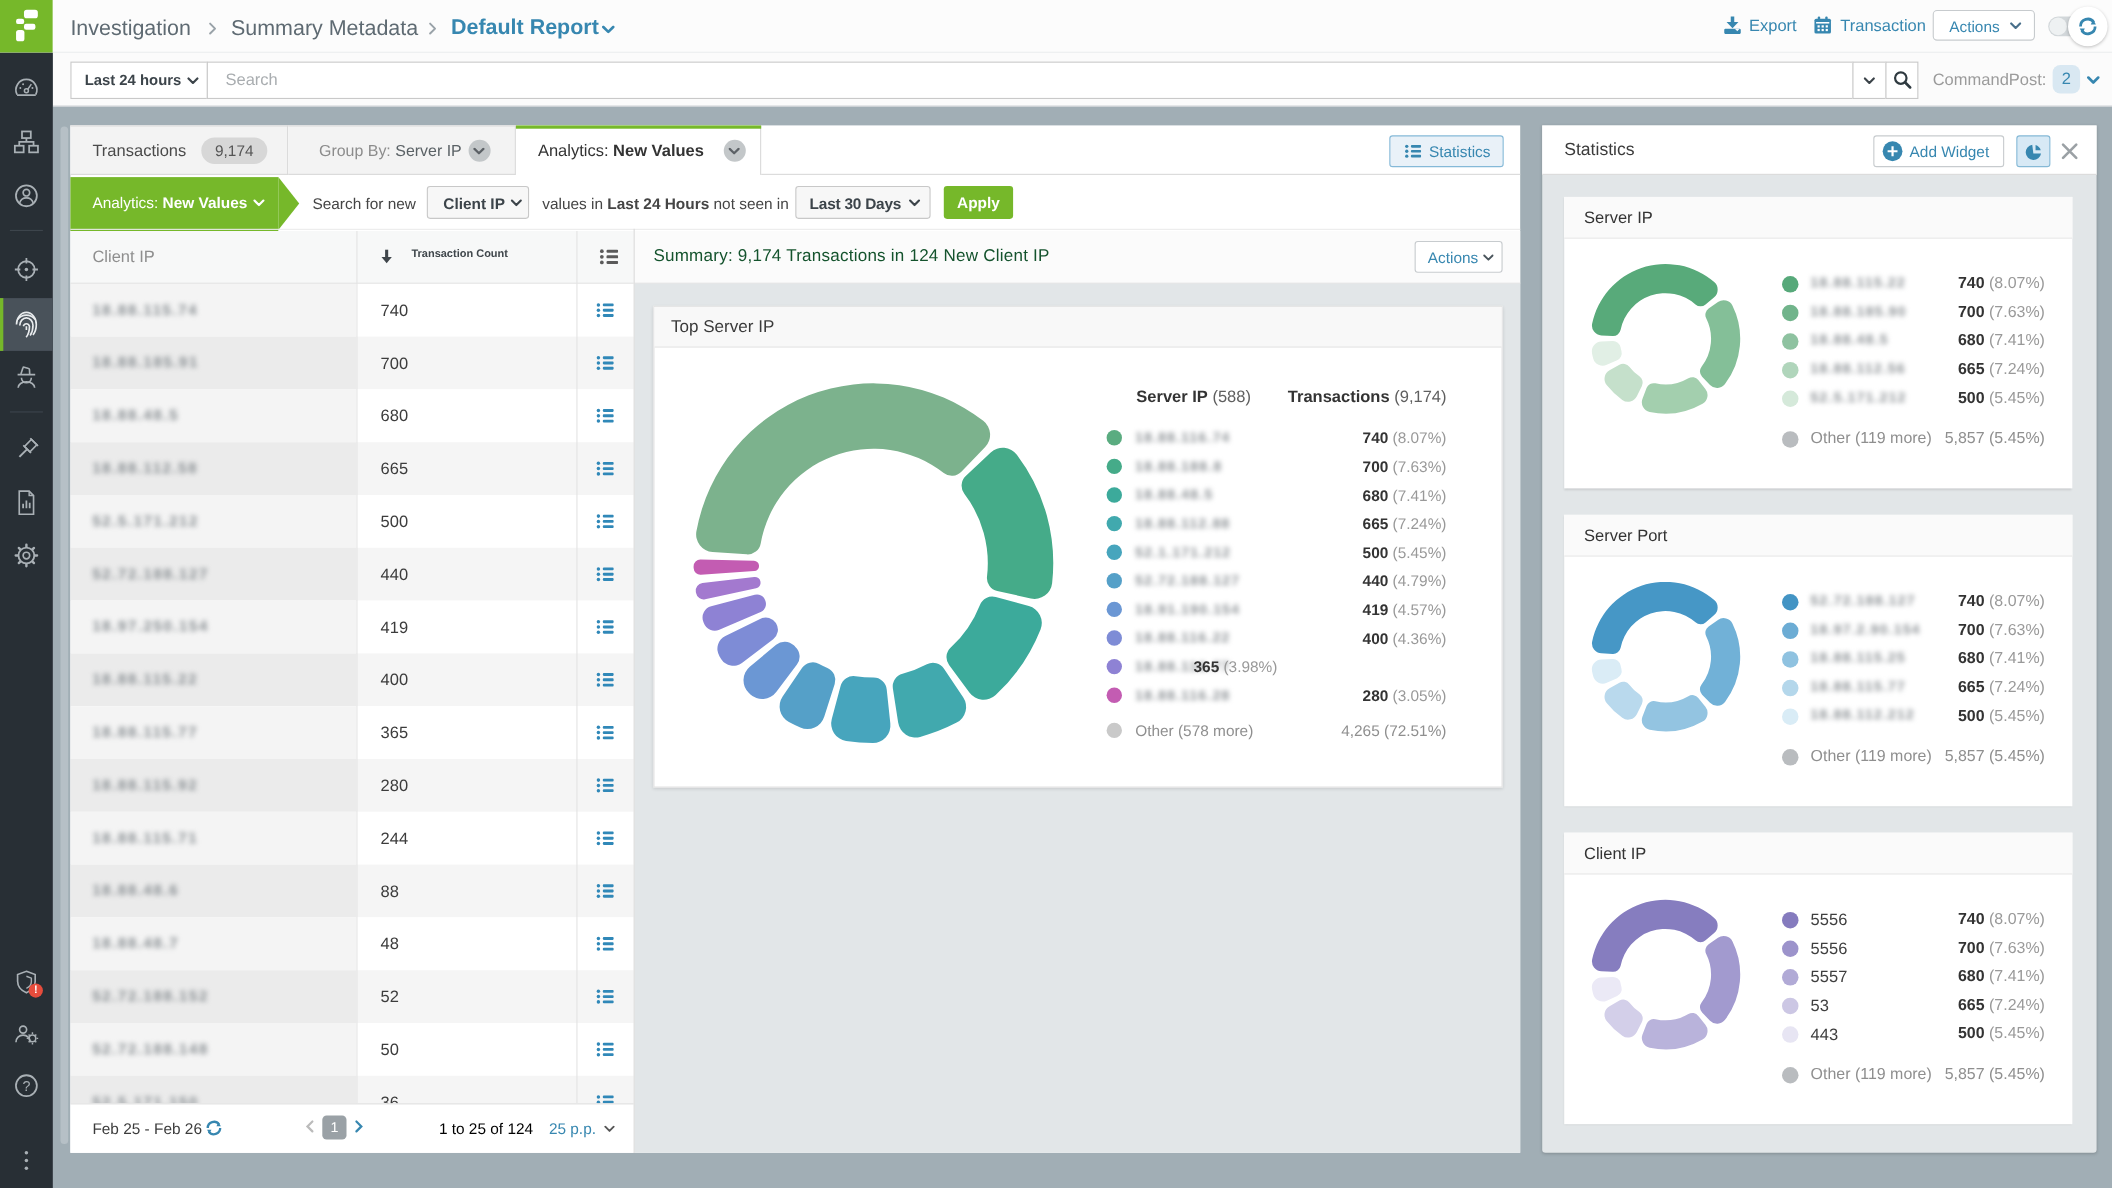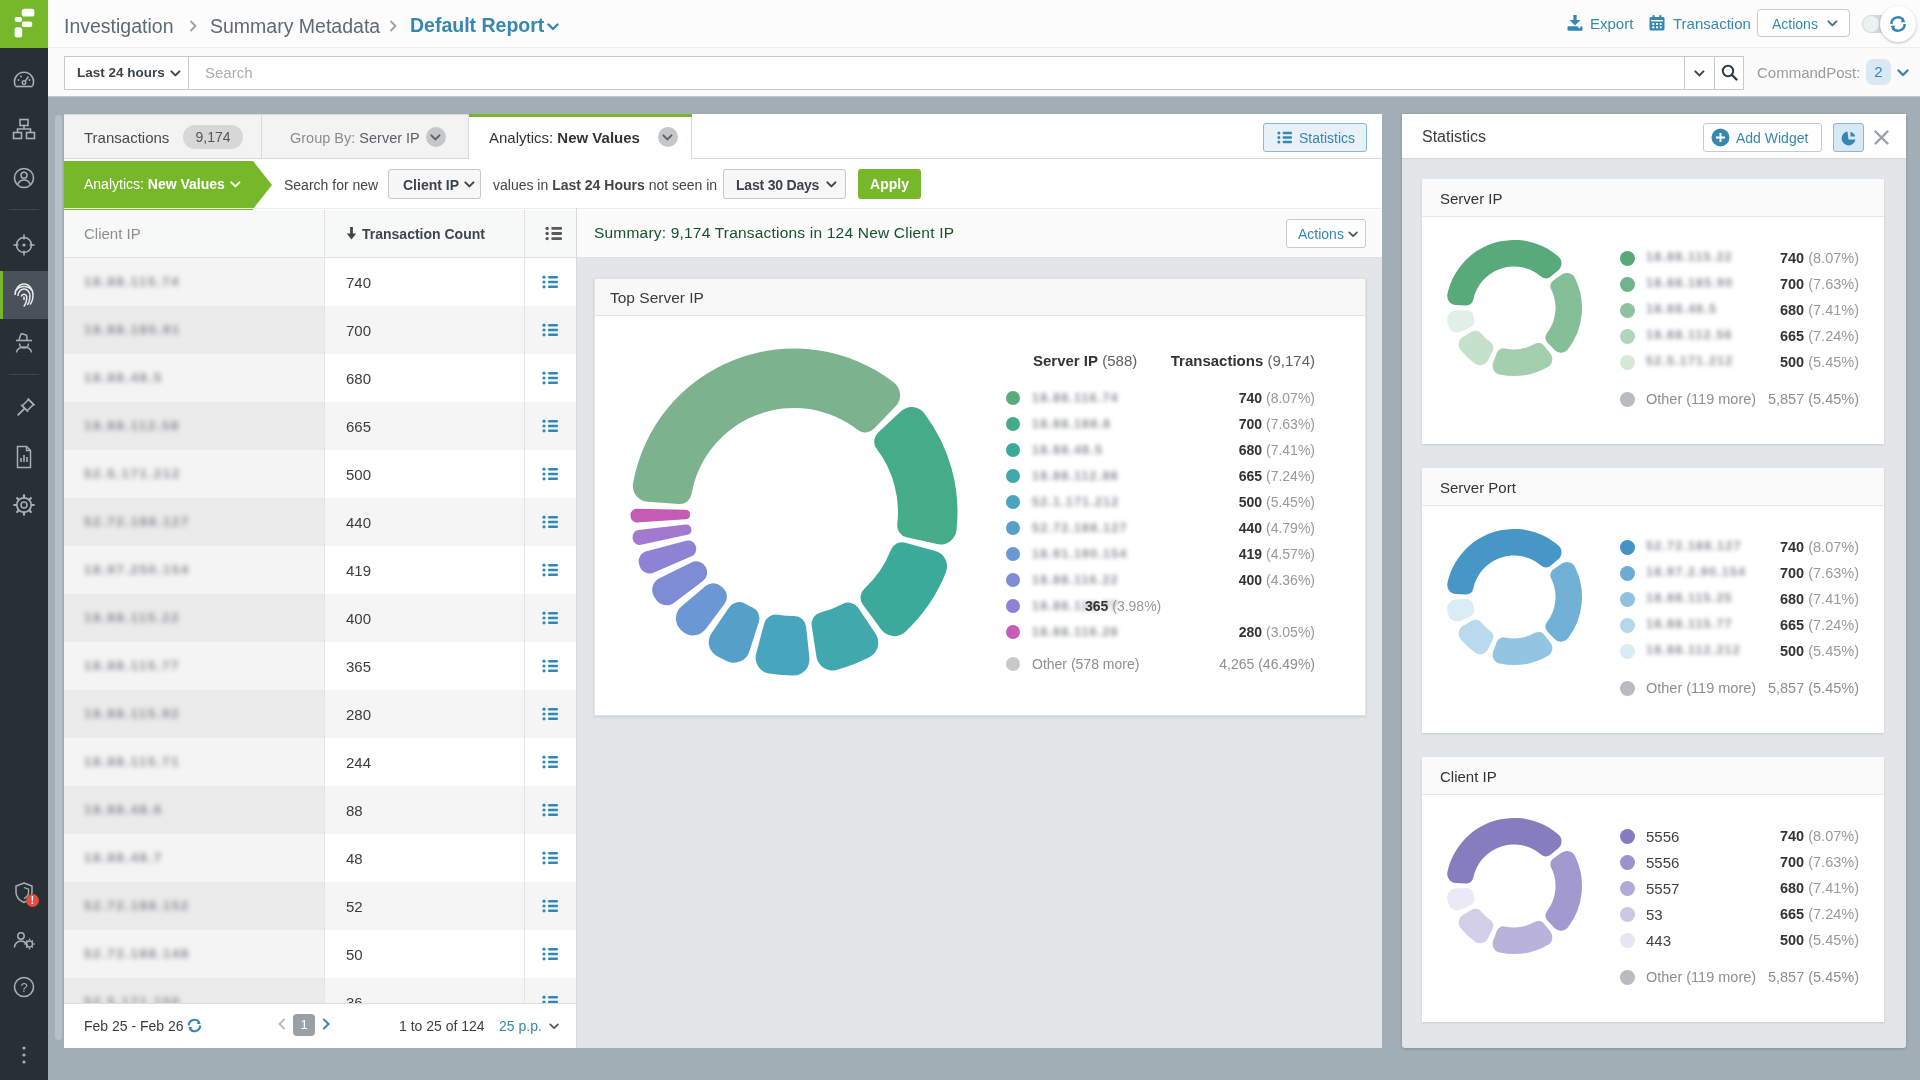--- a/index.html
+++ b/index.html
@@ -222,21 +222,21 @@
     <polyline points="1.5,1.5 6,6 10.5,1.5" fill="none" stroke="#3c444a" stroke-width="2.2" stroke-linecap="round" stroke-linejoin="round"></polyline>
   </svg>
 <div class="abs" style="left:858px;top:169px;width:63px;height:30px;background:#76b82a;border-radius:3px;color:#fff;font-size:14px;font-weight:700;text-align:center;line-height:30px">Apply</div>
 <div class="abs" style="left:64px;top:208px;width:1318px;height:1px;background:#ececec"></div>
 <div class="abs" style="left:64px;top:210px;width:512px;height:48px;background:#f7f8f8;border-bottom:1px solid #e0e0e0"></div>
 <div class="abs" style="left:84px;top:225px;font-size:15px;color:#8e8e8e">Client IP</div>
 <svg class="abs" style="left:345px;top:226px" width="13" height="15" viewBox="0 0 13 15">
 <rect x="5.1" y="1" width="2.8" height="8" fill="#3f464b"></rect>
 <polygon points="1.8,7.6 11.2,7.6 6.5,13.4" fill="#3f464b"></polygon>
   </svg>
-<div class="abs" style="left:362px;top:226px;font-size:14px;font-weight:700;color:#3f464b">Transaction Count</div>
+<div class="abs" style="left:374px;top:226px;font-size:10px;font-weight:700;color:#3f464b">Transaction Count</div>
 <svg class="abs" style="left:545px;top:225px" width="17" height="17" viewBox="0 0 17 17">
     <circle cx="2.125" cy="3.4000000000000004" r="1.7000000000000002" fill="#5a5a5a"></circle>
     <rect x="6.375" y="2.0187500000000003" width="10.625" height="2.7625" rx="1.0625" fill="#5a5a5a"></rect>
     <circle cx="2.125" cy="8.5" r="1.7000000000000002" fill="#5a5a5a"></circle>
     <rect x="6.375" y="7.11875" width="10.625" height="2.7625" rx="1.0625" fill="#5a5a5a"></rect>
     <circle cx="2.125" cy="13.600000000000001" r="1.7000000000000002" fill="#5a5a5a"></circle>
     <rect x="6.375" y="12.21875" width="10.625" height="2.7625" rx="1.0625" fill="#5a5a5a"></rect>
   </svg>
 <div class="abs" style="left:64px;top:258px;width:260px;height:48px;background:#f4f4f4"></div>
 <div class="abs" style="left:324px;top:258px;width:252px;height:48px;background:#ffffff"></div>
@@ -440,21 +440,21 @@
     <polygon points="3.2,14.2 8.8,14.2 6,19.4" fill="#3787b0"></polygon>
     <polygon points="15.2,9.8 20.8,9.8 18,4.6" fill="#3787b0"></polygon>
   </svg>
 <svg class="abs" style="left:278px;top:1018px" width="8" height="12" viewBox="0 0 8 12">
     <polyline points="6,1.5 1.5,6 6,10.5" fill="none" stroke="#bbb" stroke-width="2" stroke-linecap="round"></polyline>
   </svg>
 <div class="abs" style="left:293px;top:1014px;width:22px;height:22px;background:#9aa1a6;border-radius:4px;color:#fff;font-size:13px;text-align:center;line-height:22px">1</div>
 <svg class="abs" style="left:322px;top:1018px" width="8" height="12" viewBox="0 0 8 12">
     <polyline points="2,1.5 6.5,6 2,10.5" fill="none" stroke="#3787b0" stroke-width="2" stroke-linecap="round"></polyline>
   </svg>
-<div class="abs" style="left:399px;top:1018px;font-size:14px;color:#404040">1 to 25 of 124</div>
+<div class="abs" style="left:399px;top:1018px;font-size:14px;color:#000000">1 to 25 of 124</div>
 <div class="abs" style="left:499px;top:1018px;font-size:14px;color:#3787b0">25 p.p.</div>
 <svg class="abs" style="left:549px;top:1023px" width="10.2" height="6.8" viewBox="0 0 12 8">
     <polyline points="1.5,1.5 6,6 10.5,1.5" fill="none" stroke="#555" stroke-width="2" stroke-linecap="round" stroke-linejoin="round"></polyline>
   </svg>
 <div class="abs" style="left:577px;top:210px;width:805px;height:48px;background:#fbfbfb;border-bottom:1px solid #e0e0e0"></div>
 <div class="abs" style="left:577px;top:258px;width:805px;height:790px;background:#e2e6e8"></div>
 <div class="abs" style="left:576px;top:208px;width:1px;height:840px;background:#d9d9d9"></div>
 <div class="abs" style="left:594px;top:224px;font-size:15.5px;letter-spacing:0.2px;color:#14532d">Summary: 9,174 Transactions in 124 New Client IP</div>
 <div class="btn" style="left:1286px;top:219px;width:80px;height:29px"></div>
 <div class="abs" style="left:1298px;top:226px;font-size:14px;color:#3787b0">Actions</div>
@@ -504,21 +504,21 @@
 <div class="bl2" style="left:1032px;top:573px">18.88.116.22</div>
 <div class="abs" style="left:1085px;top:572px;width:230px;font-size:14px;color:#333;text-align:right"><b>400</b> <span style="color:#999">(4.36%)</span></div>
 <div class="abs" style="left:1006px;top:599px;width:14px;height:14px;border-radius:50%;background:#8e82d4"></div>
 <div class="bl2" style="left:1032px;top:599px">18.88.116.77</div>
 <div class="abs" style="left:1085px;top:598px;width:230px;font-size:14px;color:#333;text-align:left"><b>365</b> <span style="color:#999">(3.98%)</span></div>
 <div class="abs" style="left:1006px;top:625px;width:14px;height:14px;border-radius:50%;background:#c35cb2"></div>
 <div class="bl2" style="left:1032px;top:625px">18.88.116.28</div>
 <div class="abs" style="left:1085px;top:624px;width:230px;font-size:14px;color:#333;text-align:right"><b>280</b> <span style="color:#999">(3.05%)</span></div>
 <div class="abs" style="left:1006px;top:657px;width:14px;height:14px;border-radius:50%;background:#c9c9c9"></div>
 <div class="abs" style="left:1032px;top:656px;font-size:14px;color:#8f8f8f">Other (578 more)</div>
-<div class="abs" style="left:1085px;top:656px;width:230px;font-size:14px;color:#8f8f8f;text-align:right">4,265 (46.49%)</div>
+<div class="abs" style="left:1085px;top:656px;width:230px;font-size:14px;color:#8f8f8f;text-align:right">4,265 (72.51%)</div>
 <div class="abs" style="left:1402px;top:114px;width:504px;height:934px;background:#e2e6e8;border-radius:0 0 3px 3px;box-shadow:0 1px 3px rgba(0,0,0,.18)"></div>
 <div class="abs" style="left:1402px;top:114px;width:504px;height:45px;background:#fff;border-bottom:1px solid #d9d9d9"></div>
 <div class="abs" style="left:1422px;top:128px;font-size:16px;color:#3b3b3b">Statistics</div>
 <div class="btn" style="left:1703px;top:123px;width:119px;height:29px"></div>
 <svg class="abs" style="left:1711px;top:128px" width="19" height="19" viewBox="0 0 19 19">
     <circle cx="9.5" cy="9.5" r="9" fill="#3787b0"></circle>
     <path d="M9.5 5 v9 M5 9.5 h9" stroke="#fff" stroke-width="2"></path>
   </svg>
 <div class="abs" style="left:1736px;top:130px;font-size:14px;color:#3787b0">Add Widget</div>
 <div class="abs" style="left:1833px;top:123px;width:31px;height:29px;background:#d7e9f5;border:1px solid #85b9d6;border-radius:3px"></div>

